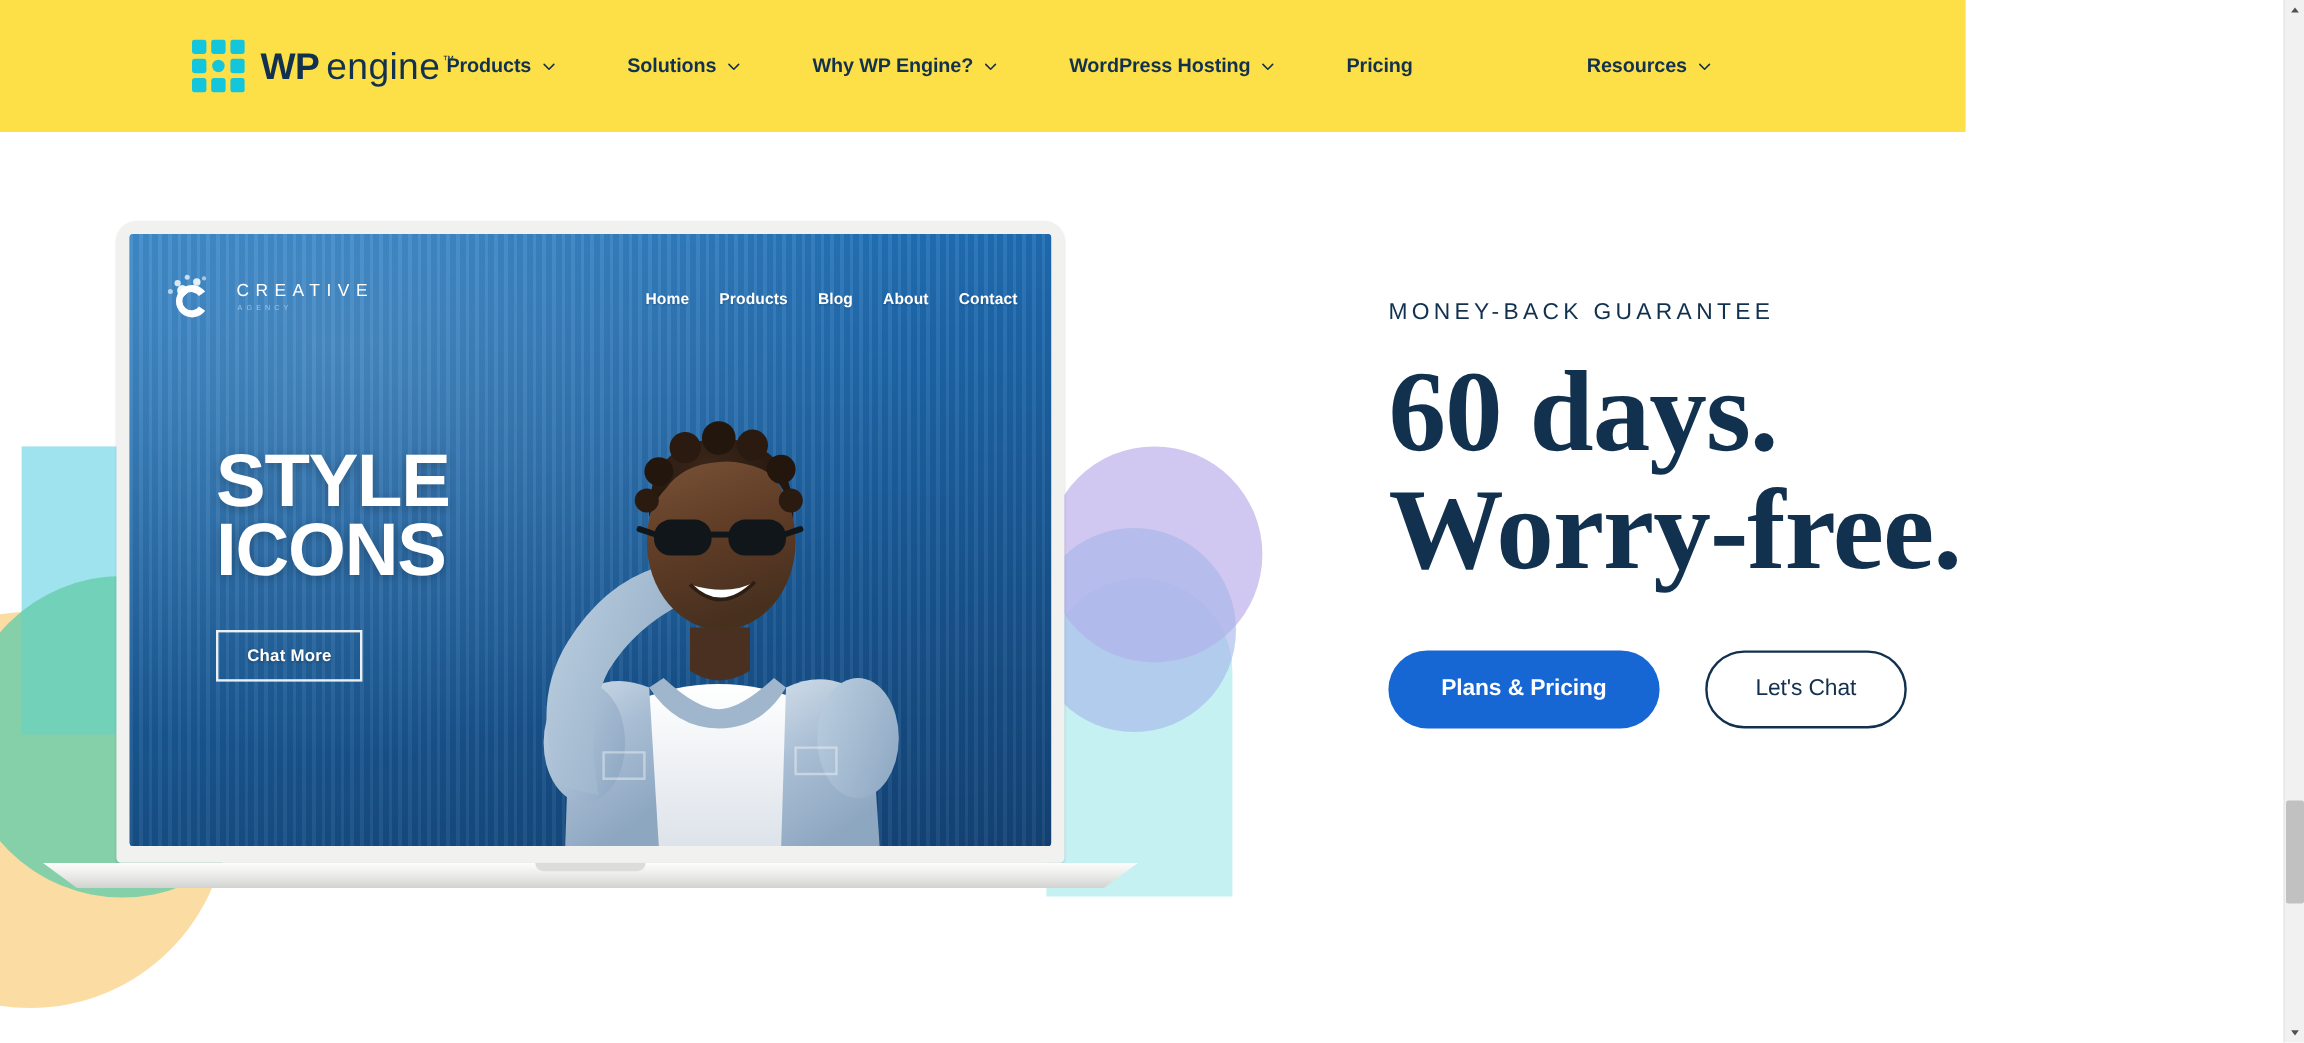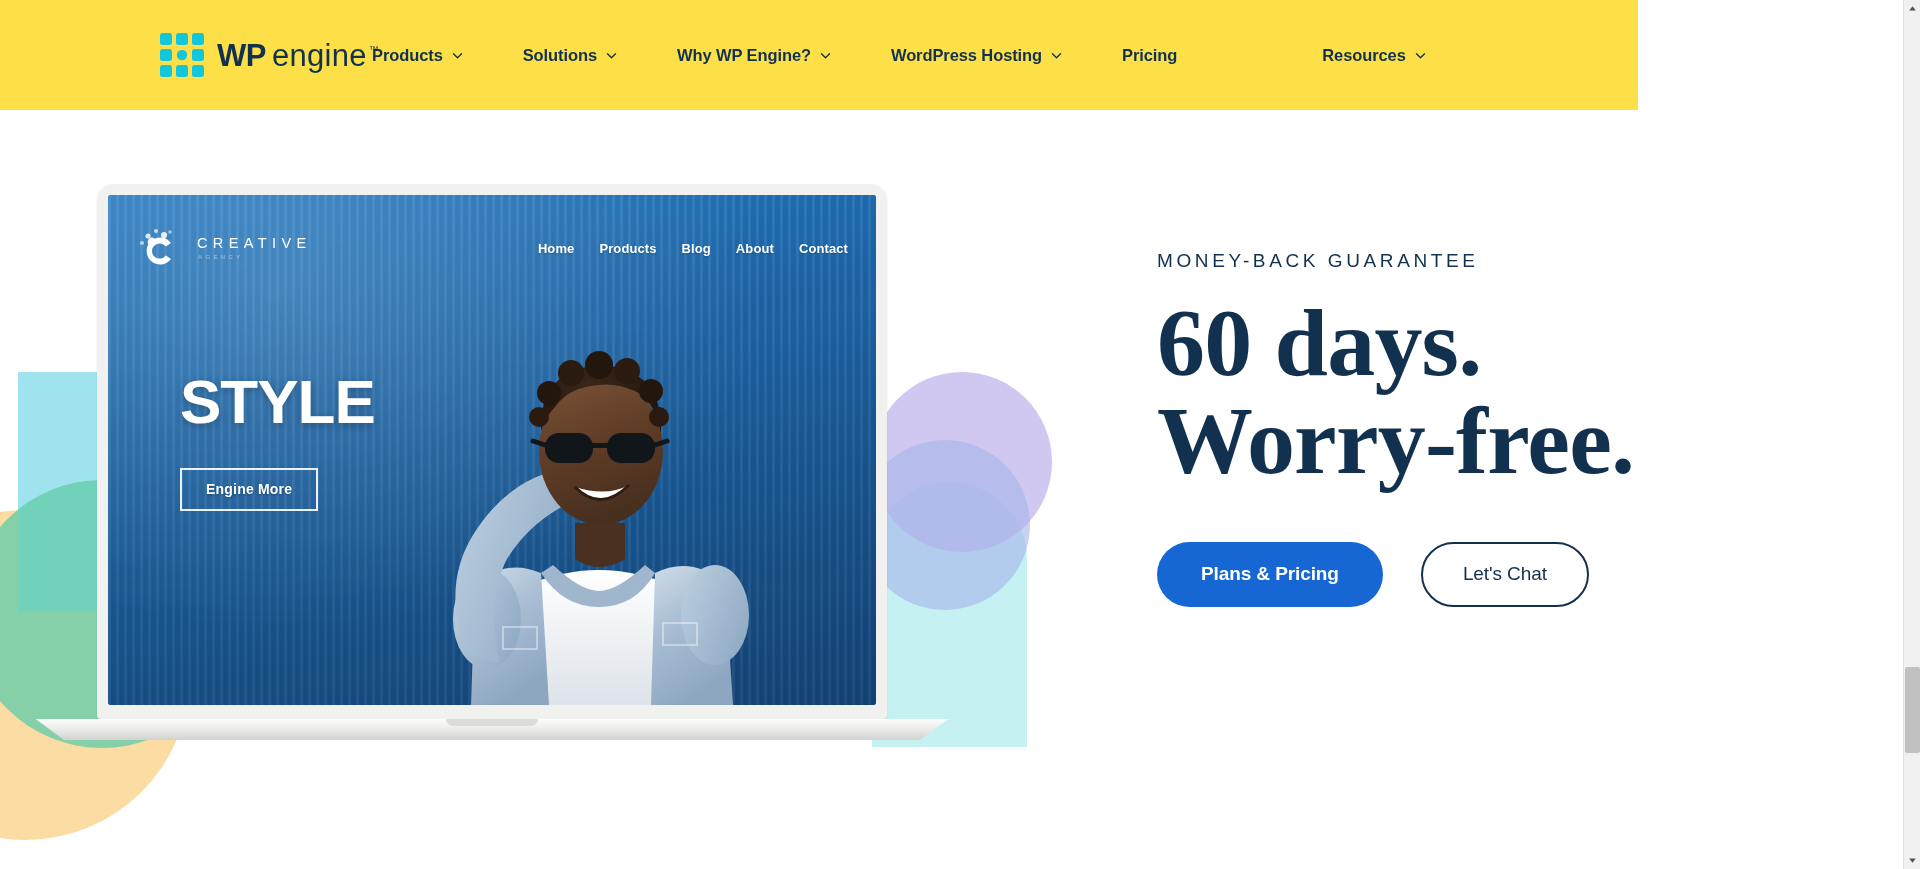--- a/index.html
+++ b/index.html
@@ -654,22 +654,23 @@
               <span class="demo-nav-item">Products</span>
               <span class="demo-nav-item">Blog</span>
               <span class="demo-nav-item">About</span>
               <span class="demo-nav-item">Contact</span>
             </div>
           </div>
 
           <div class="demo-hero-copy">
             <div class="demo-headline">
               <span>STYLE</span>
+              <span>ICONS</span>
             </div>
-            <button class="demo-learn-more">Engine More</button>
+            <button class="demo-learn-more">Chat More</button>
           </div>
 
         </div>
       </div>
 
       <div class="laptop-base">
         <div class="laptop-notch"></div>
       </div>
     </div>
 

